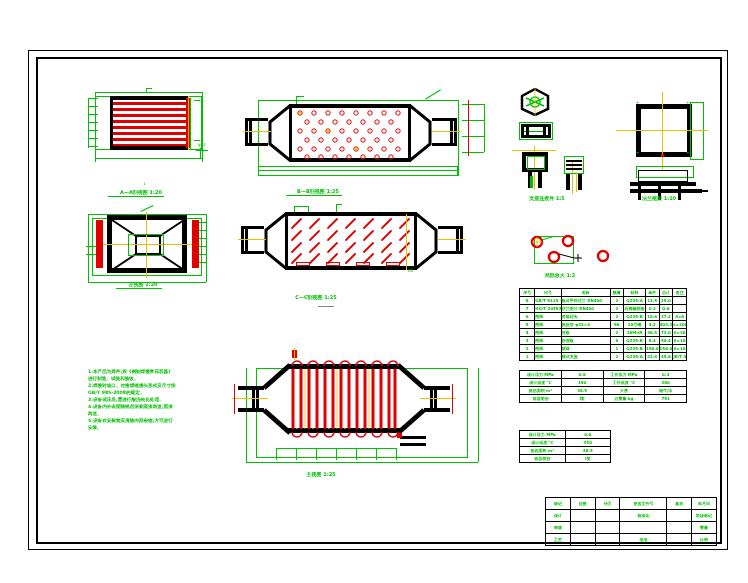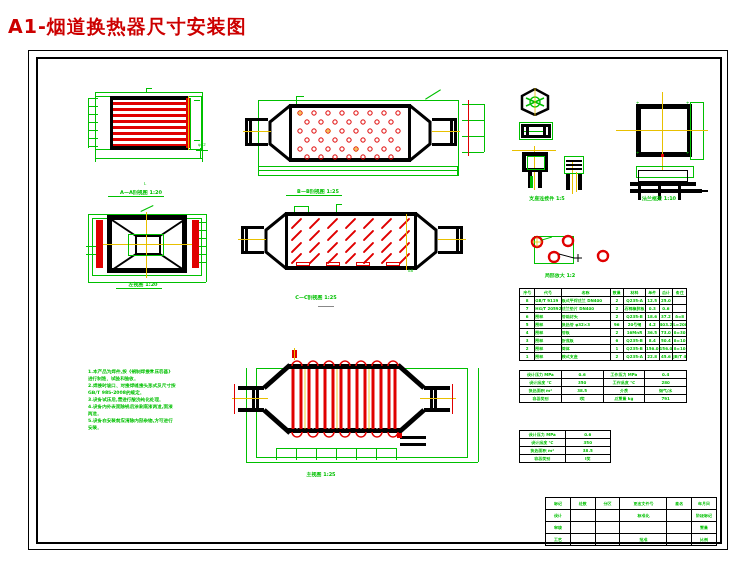--- a/index.html
+++ b/index.html
@@ -65,21 +65,20 @@
   table.tb td{border:1px solid #000;height:9px;font-size:4px;color:#00c000;
      font-weight:bold;text-align:center;overflow:hidden;white-space:nowrap;
      font-family:"DejaVu Sans","Liberation Sans",sans-serif;}
   table.tb td.big{color:#000;font-size:6.5px;letter-spacing:.5px;}
 </style>
 </head>
 <body>
 
 <div id="page">
 
-  <div class="title-main">A1-烟道换热器尺寸安装图</div>
 
   <div class="sheet-outer"></div>
   <div class="sheet-inner"></div>
 
   <div class="g" style="left:0;top:0;">
 
     <div class="box-g" style="left:95px;top:96px;width:107px;height:54px;"></div>
     <div class="ln" style="left:95px;top:92px;width:107px;height:1px;"></div>
     <div class="ln" style="left:95px;top:158px;width:107px;height:1px;"></div>
     <div class="ln" style="left:95px;top:92px;width:1px;height:70px;"></div>

